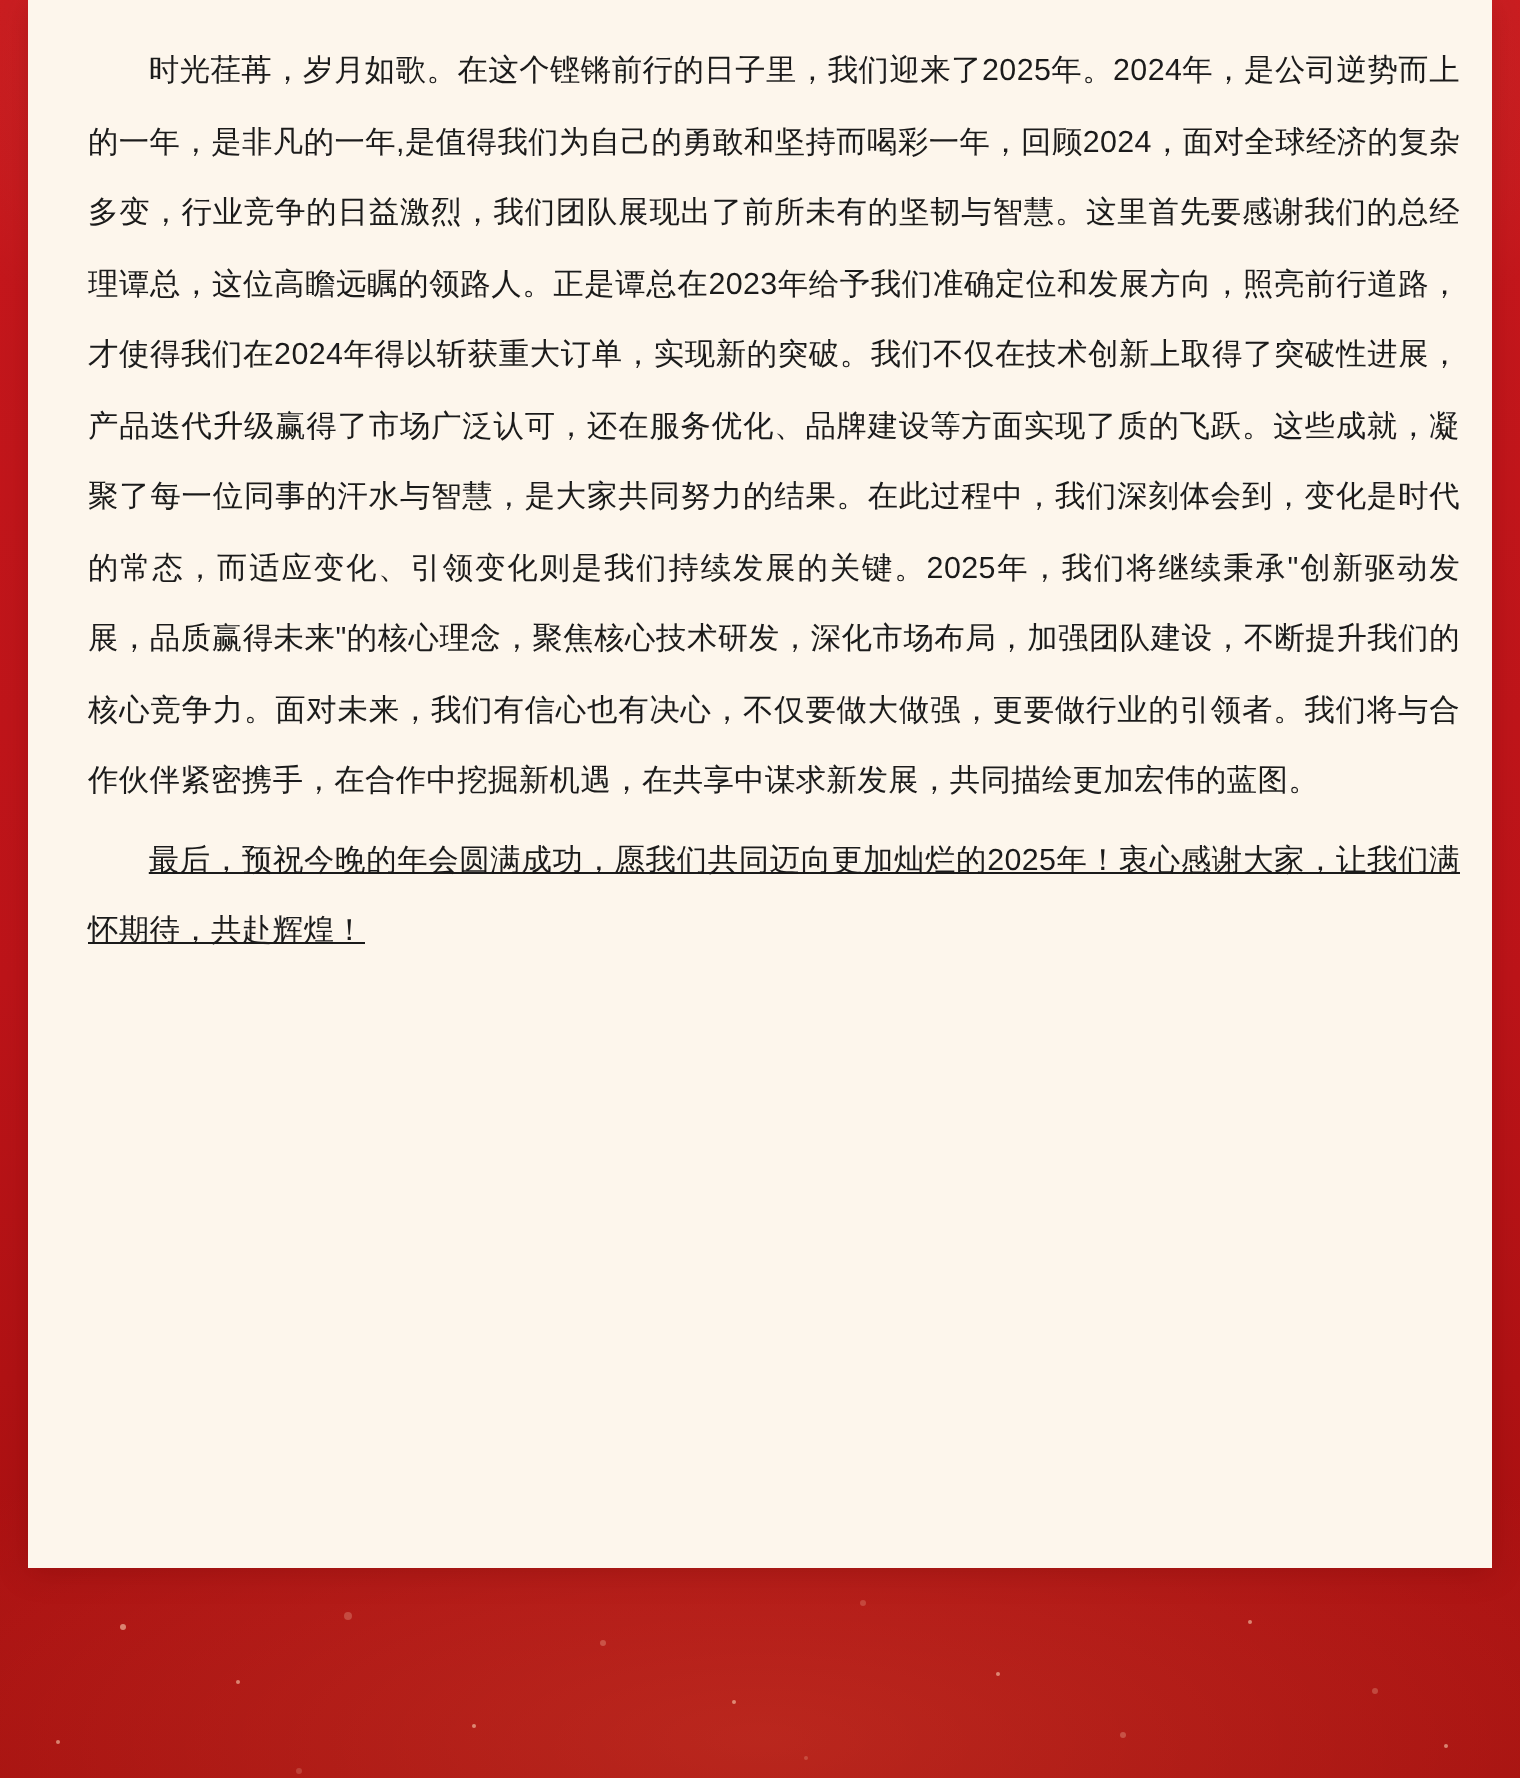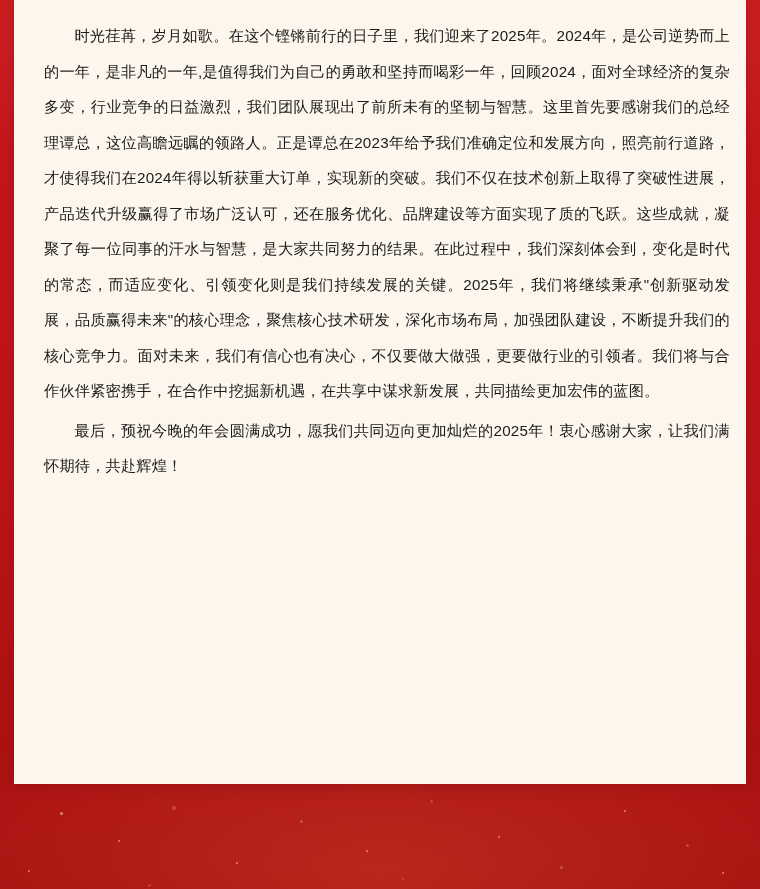--- a/index.html
+++ b/index.html
@@ -67,20 +67,21 @@
     font-size: 15.2px;
     line-height: 35.5px;
     color: #1b1b1b;
     text-align: justify;
     text-indent: 2em;
     letter-spacing: 0.2px;
     font-family: "Liberation Sans", sans-serif;
   }
   p.para:last-child {
     margin-bottom: 0;
+    text-decoration: underline;
   }
 </style>
 </head>
 <body>
 
 <div class="page">
   <div class="glow"></div>
   <div class="bottom-glow"></div>
 
   <div class="speck" style="left:60px; top:812px; width:3px; height:3px;"></div>

